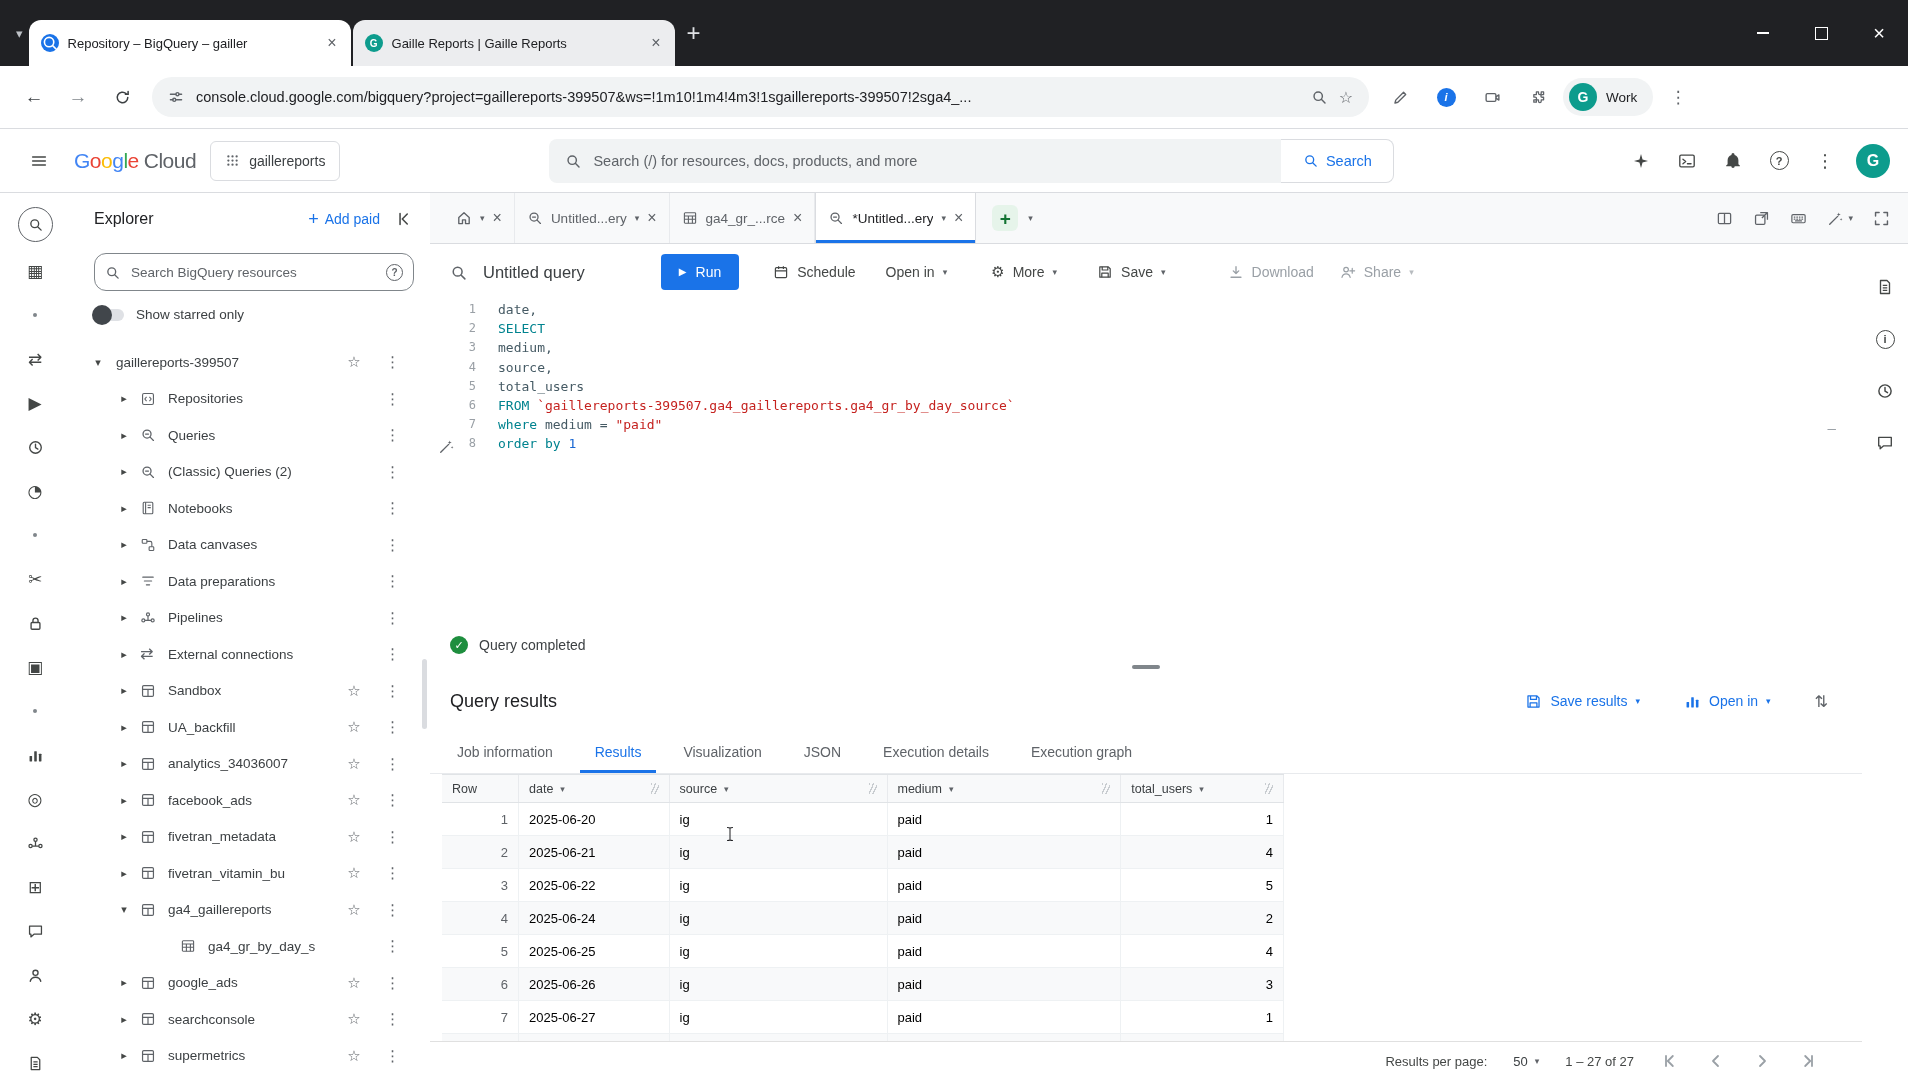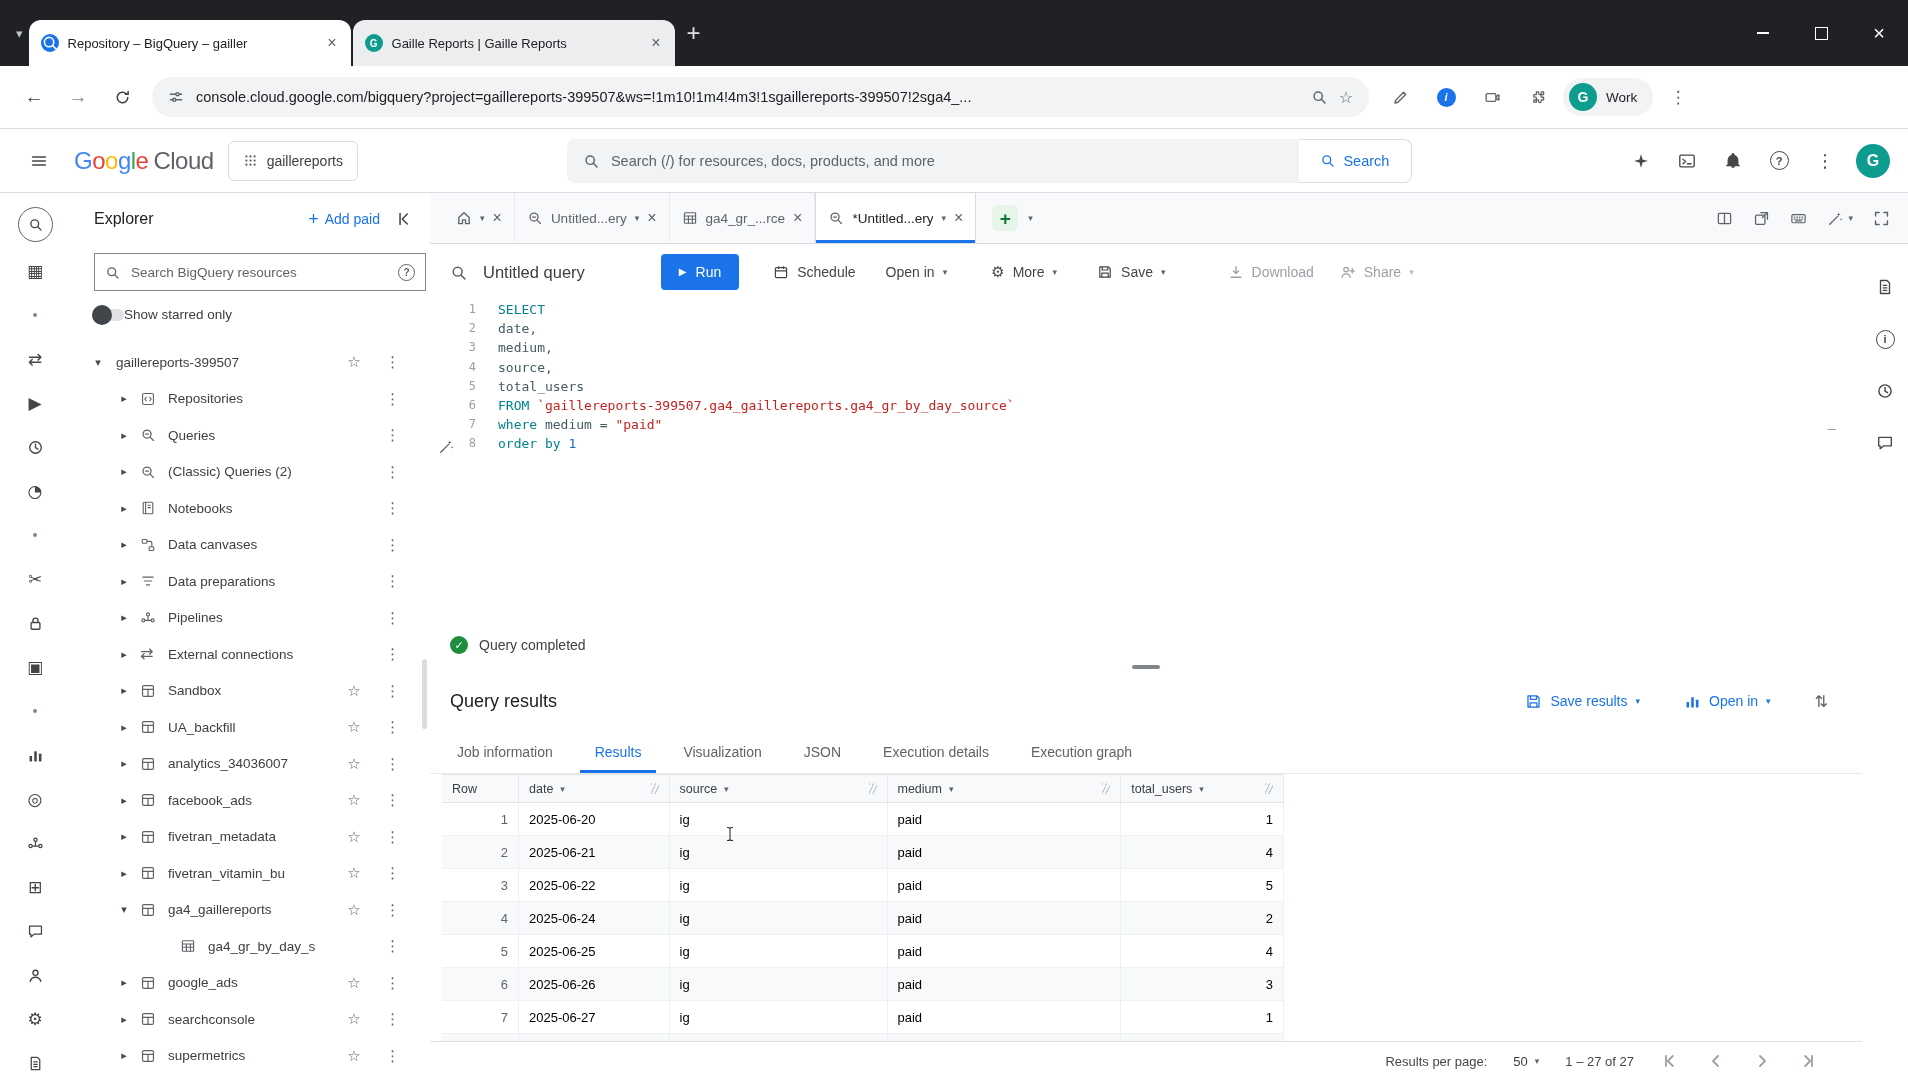--- a/index.html
+++ b/index.html
@@ -44,21 +44,21 @@
   .workchip{height:38px;border-radius:19px;background:#f1f3f4;display:flex;align-items:center;gap:9px;
             padding:0 16px 0 6px;font-size:13.5px;color:#202124;flex:none;}
   .worklogo{width:28px;height:28px;border-radius:50%;background:#0d9c8d;color:#fff;display:flex;
             align-items:center;justify-content:center;font-size:14px;font-weight:bold;}
 
   
   .gcph{height:63px;background:#fff;border-bottom:1px solid #dadce0;display:flex;align-items:center;
         padding:0 18px;gap:14px;flex:none;}
   .hbtn{width:42px;height:42px;display:flex;align-items:center;justify-content:center;color:#444746;
         font-size:18px;flex:none;}
-  .glogo{display:flex;align-items:baseline;gap:5px;font-size:24px;letter-spacing:-0.5px;flex:none;}
+  .glogo{display:flex;align-items:baseline;gap:5px;font-size:21px;letter-spacing:-0.5px;flex:none;}
   .glogo-g span{font-weight:500;}
   .glogo-c{color:#5f6368;}
   .projchip{height:38px;border:1px solid #dadce0;border-radius:6px;display:flex;align-items:center;gap:9px;
             padding:0 14px;font-size:14px;color:#3c4043;flex:none;}
   .pcicon{color:#5f6368;font-size:15px;display:flex;}
   .searchwrap{flex:0 0 845px;margin-left:195px;display:flex;height:44px;}
   .gsearch{flex:1;background:#f1f3f4;border-radius:8px 0 0 8px;display:flex;align-items:center;gap:12px;
            padding:0 16px;}
   .gsi{color:#5f6368;font-size:16px;display:flex;}
   .gsp{color:#5f6368;font-size:14.5px;white-space:nowrap;overflow:hidden;}
@@ -82,27 +82,27 @@
   .g{font-family:"DejaVu Sans",sans-serif;line-height:1;}
   .dotg{width:4px;height:4px;border-radius:50%;background:#80868b;display:block;}
 
   
   .explorer{width:360px;flex:none;display:flex;flex-direction:column;position:relative;overflow:hidden;}
   .exp-head{height:52px;display:flex;align-items:center;padding:0 16px 0 24px;flex:none;}
   .exp-title{font-size:16px;color:#202124;}
   .adddata{margin-left:auto;display:flex;align-items:center;gap:6px;color:#1a73e8;font-size:14px;font-weight:500;}
   .adddata .plus{font-size:18px;line-height:1;}
   .collapse{margin-left:16px;color:#444746;font-size:18px;display:flex;}
-  .exp-search{margin:8px 4px 0 24px;height:36px;border:1px solid #80868b;border-radius:0;display:flex;
+  .exp-search{margin:8px 16px 0 24px;height:36px;border:1px solid #80868b;border-radius:12px;display:flex;
               align-items:center;gap:9px;padding:0 10px;flex:none;}
   .esi{color:#5f6368;font-size:15px;display:flex;}
   .esinput{border:none;outline:none;background:transparent;flex:1;font-family:"Liberation Sans",sans-serif;
            font-size:13.5px;color:#202124;min-width:0;}
   .esinput::placeholder{color:#5f6368;}
-  .exp-toggle{margin:16px 16px 0 24px;display:flex;align-items:center;gap:0;flex:none;}
+  .exp-toggle{margin:16px 16px 0 24px;display:flex;align-items:center;gap:12px;flex:none;}
   .switch{width:30px;height:12px;border-radius:6px;background:#dfe1e5;position:relative;display:inline-block;flex:none;}
   .knob{position:absolute;left:-2px;top:-4px;width:20px;height:20px;border-radius:50%;background:#41464b;}
   .tgl{font-size:13.5px;color:#3c4043;}
   .tree{margin-top:22px;flex:1;overflow:hidden;display:flex;flex-direction:column;}
   .trw{height:36.5px;flex:none;display:flex;align-items:center;padding-right:30px;}
   .trw.lvl0{padding-left:18px;}
   .trw.lvl1{padding-left:44px;}
   .trw.lvl2{padding-left:104px;}
   .exp{width:20px;flex:none;color:#444746;font-size:11px;display:flex;align-items:center;justify-content:center;}
   .ticn{width:16px;flex:none;color:#5f6368;font-size:16px;display:flex;margin:0 10px 0 6px;}
@@ -972,22 +972,22 @@
                 <div class="ln">1</div>
                 <div class="ln">2</div>
                 <div class="ln">3</div>
                 <div class="ln">4</div>
                 <div class="ln">5</div>
                 <div class="ln">6</div>
                 <div class="ln">7</div>
                 <div class="ln">8</div>
               </div>
             <div class="codecol">
+                <div class="cl"><span class="tk-id">date</span><span class="tk-pun">,</span></div>
                 <div class="cl"><span class="tk-kw">SELECT</span></div>
-                <div class="cl"><span class="tk-id">date</span><span class="tk-pun">,</span></div>
                 <div class="cl"><span class="tk-id">medium</span><span class="tk-pun">,</span></div>
                 <div class="cl"><span class="tk-id">source</span><span class="tk-pun">,</span></div>
                 <div class="cl"><span class="tk-id">total_users</span></div>
                 <div class="cl"><span class="tk-kw">FROM</span><span class="tk-pun"> </span><span class="tk-str">`gaillereports-399507.ga4_gaillereports.ga4_gr_by_day_source`</span></div>
                 <div class="cl"><span class="tk-kw">where</span><span class="tk-id"> medium = </span><span class="tk-str">"paid"</span></div>
                 <div class="cl"><span class="tk-kw">order by</span><span class="tk-pun"> </span><span class="tk-num">1</span></div>
               </div>
             <span class="assist" data-icon="wand">
                 <svg viewBox="0 0 20 20">
                   <g stroke="currentColor" stroke-width="1.6" stroke-linecap="round" fill="none">

